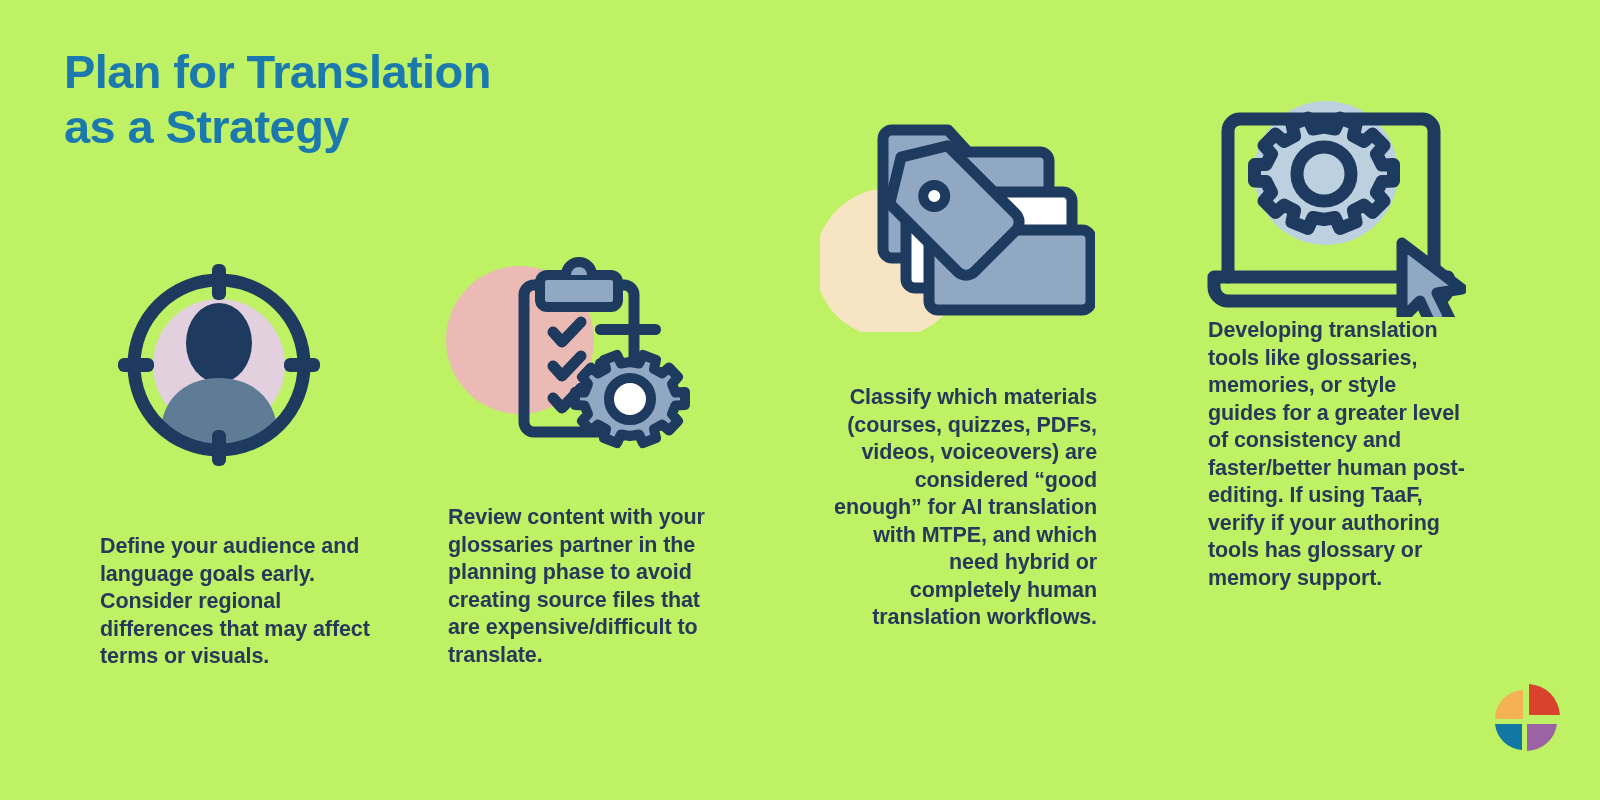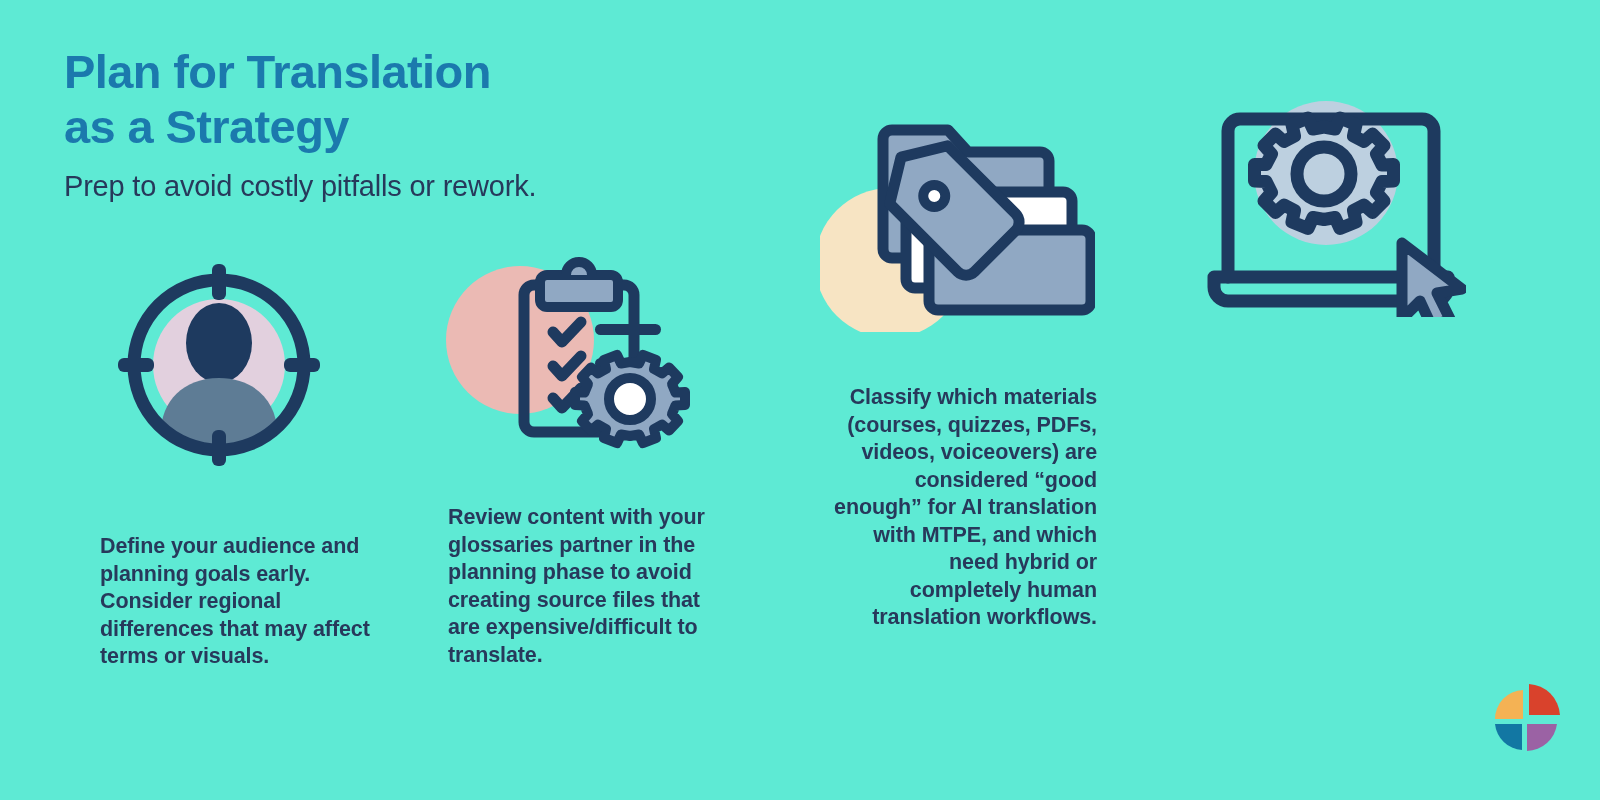--- a/index.html
+++ b/index.html
@@ -10,21 +10,21 @@
     width: 1600px;
     height: 800px;
     background: #ffffff;
     font-family: "Liberation Sans", sans-serif;
     overflow: hidden;
   }
   .canvas {
     position: relative;
     width: 1600px;
     height: 800px;
-    background: #5eead4;
+    background: #bef264;
   }
 
   
   .header {
     position: absolute;
     left: 64px;
     top: 44px;
     width: 700px;
   }
   .title {
@@ -88,21 +88,20 @@
   }
 </style>
 </head>
 <body>
 
 <div class="canvas">
 
   <div class="header">
     <h1 class="title">Plan for Translation
 as a Strategy</h1>
-    <p class="subtitle">Prep to avoid costly pitfalls or rework.</p>
   </div>
 
   <div class="col" id="col-1">
     <div class="icon-wrap">
       <svg width="230" height="228" viewBox="0 0 230 228">
         <circle cx="113" cy="115" r="66" fill="#E2D0DE"></circle>
 
         <ellipse cx="113" cy="93" rx="33" ry="40" fill="#1E3A5F"></ellipse>
 
         <clipPath id="c1clip">
@@ -113,21 +112,21 @@
         </g>
 
         <circle cx="113" cy="115" r="85" fill="none" stroke="#1E3A5F" stroke-width="13"></circle>
 
         <rect x="106" y="14" width="14" height="36" rx="6" fill="#1E3A5F"></rect>
         <rect x="106" y="180" width="14" height="36" rx="6" fill="#1E3A5F"></rect>
         <rect x="12" y="108" width="36" height="14" rx="6" fill="#1E3A5F"></rect>
         <rect x="178" y="108" width="36" height="14" rx="6" fill="#1E3A5F"></rect>
       </svg>
     </div>
-    <div class="col-body">Define your audience and planning goals early. Consider regional differences that may affect terms or visuals.</div>
+    <div class="col-body">Define your audience and language goals early. Consider regional differences that may affect terms or visuals.</div>
   </div>
 
   <div class="col" id="col-2">
     <div class="icon-wrap">
       <svg width="250" height="224" viewBox="0 0 250 224">
         <circle cx="76" cy="90" r="74" fill="#EBBAB4"></circle>
 
         <path d="M90 35 h28 M152 35 h28 a10 10 0 0 1 10 10 v75
                  M190 160 v12 a10 10 0 0 1 -10 10 h-90 a10 10 0 0 1 -10 -10 v-127 a10 10 0 0 1 10 -10" fill="none" stroke="#1E3A5F" stroke-width="11" stroke-linecap="round" stroke-linejoin="round"></path>
 
@@ -183,20 +182,21 @@
         <g transform="translate(128,92)">
           <path d="M0,-60 L11,-58 L16,-69 L32,-62.5 L29.5,-51 L40,-45.5 L48.5,-53 L60,-41.5 L52.5,-33 L58,-22 L69.5,-22.5 L69.5,-6 L58,-5.5 L52.5,5.5 L60,14 L48.5,25.5 L40,18 L29.5,23.5 L32,35 L16,41.5 L11,30.5 L0,32.5 L-11,30.5 L-16,41.5 L-32,35 L-29.5,23.5 L-40,18 L-48.5,25.5 L-60,14 L-52.5,5.5 L-58,-5.5 L-69.5,-6 L-69.5,-22.5 L-58,-22.5 L-52.5,-33 L-60,-41.5 L-48.5,-53 L-40,-45.5 L-29.5,-51 L-32,-62.5 L-16,-69 L-11,-58 Z" fill="none" stroke="#1E3A5F" stroke-width="13" stroke-linejoin="round"></path>
           <circle cx="0" cy="-13" r="27" fill="none" stroke="#1E3A5F" stroke-width="13"></circle>
         </g>
 
         <g transform="translate(206,148)">
           <path d="M0 0 L0 76 L18 58 L30 84 L48 76 L35 50 L60 46 Z" fill="#90A8C3" stroke="#1E3A5F" stroke-width="11" stroke-linejoin="round"></path>
         </g>
       </svg>
     </div>
+    <div class="col-body">Developing translation tools like glossaries, memories, or style guides for a greater level of consistency and faster/better human post-editing. If using TaaF, verify if your authoring tools has glossary or memory support.</div>
   </div>
 
   <div class="logo">
     <svg width="78" height="78" viewBox="0 0 78 78">
 
       <path d="M42 6 A33 33 0 0 1 73 37 L42 37 Z" fill="#D9422C"></path>
 
       <path d="M36 12 A29 29 0 0 0 8 41 L36 41 Z" fill="#F4B254"></path>
 
       <path d="M8 46 A29 29 0 0 0 35 72 L35 46 Z" fill="#1277A3"></path>

